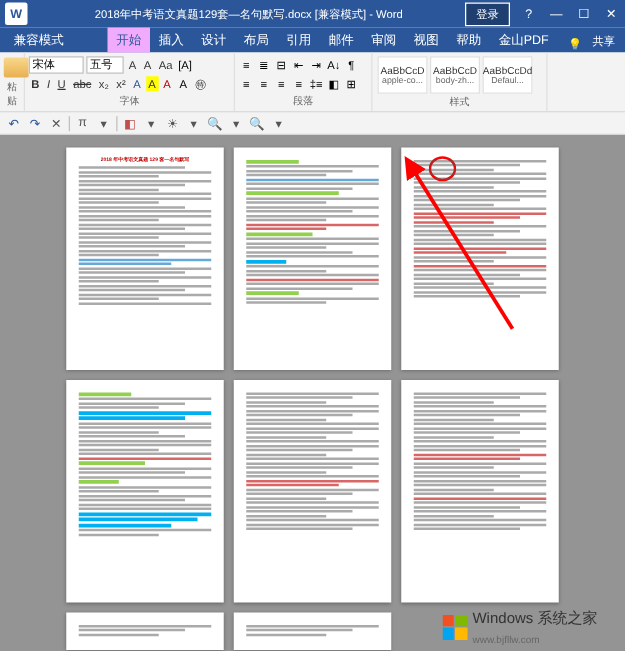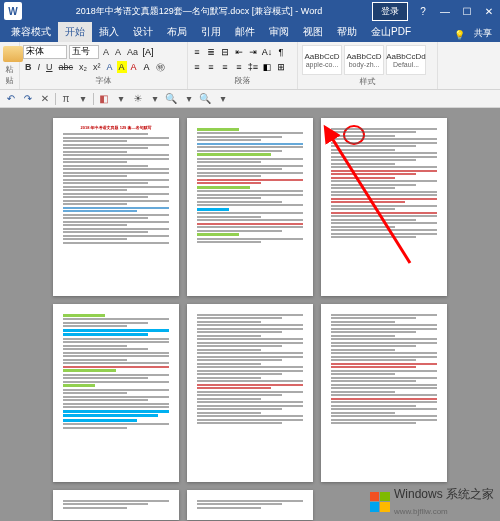--- a/index.html
+++ b/index.html
@@ -7,21 +7,21 @@
 
 .titlebar { height: 22px; background: #2b579a; display: flex; align-items: center; color: #fff; font-size: 10px; }
 .titlebar .word-icon { width: 18px; height: 18px; margin: 0 4px; background: #fff; color: #2b579a; display: flex; align-items: center; justify-content: center; font-weight: bold; font-size: 10px; border-radius: 2px; }
 .titlebar .title { flex: 1; text-align: center; font-size: 9px; }
 .titlebar .login { background: #1e3f6f; padding: 2px 8px; margin-right: 4px; border: 1px solid #fff; font-size: 9px; }
 .titlebar .wbtn { width: 22px; text-align: center; cursor: pointer; }
 .titlebar .wbtn.close { background: transparent; }
 
 .ribbon-tabs { height: 20px; background: #2b579a; display: flex; align-items: flex-end; font-size: 10px; color: #fff; padding: 0 4px; }
 .ribbon-tabs .tab { padding: 3px 7px; cursor: pointer; }
-.ribbon-tabs .tab.active { background: #e5e5e5; color: #2b579a; }
+.ribbon-tabs .tab.active { background: #f0abfc; color: #2b579a; margin-left: 28px; }
 .ribbon-tabs .spacer { flex: 1; }
 .ribbon-tabs .right-item { padding: 2px 4px; font-size: 9px; display: flex; align-items: center; gap: 2px; }
 .ribbon-tabs .right-item .yicon { color: #ffeb3b; }
 
 .ribbon { height: 48px; background: #f3f3f3; border-bottom: 1px solid #d4d4d4; display: flex; font-size: 9px; }
 .ribbon-group { border-right: 1px solid #e0e0e0; padding: 2px 3px; display: flex; flex-direction: column; }
 .ribbon-group .label { text-align: center; font-size: 8px; color: #666; margin-top: auto; padding-bottom: 1px; }
 .ribbon-row { display: flex; align-items: center; gap: 2px; height: 16px; }
 .ribbon-btn { padding: 1px 2px; font-size: 9px; cursor: pointer; color: #333; }
 .ribbon-sel { border: 1px solid #c0c0c0; padding: 0 2px; font-size: 9px; background: #fff; min-width: 30px; height: 14px; display: inline-flex; align-items: center; font-family: Liberation Serif, serif; }
@@ -43,21 +43,21 @@
 .page .line { height: 2px; margin: 1.5px 0; background: #555; opacity: 0.5; }
 .page .line.short { width: 60%; }
 .page .line.med { width: 80%; }
 .page .line.red { background: #c00000; opacity: 0.6; }
 .page .line.blue { background: #0070c0; opacity: 0.6; }
 .page .hl-green { background: #92d050; height: 3px; margin: 1.5px 0; }
 .page .hl-cyan { background: #00b0f0; height: 3px; margin: 1.5px 0; }
 
 .arrow { position: absolute; top: 15px; left: 310px; pointer-events: none; }
 
-.watermark { position: absolute; bottom: 4px; right: 6px; display: flex; align-items: center; gap: 4px; font-size: 12px; color: #444; pointer-events: none; justify-content: space-between; }
+.watermark { position: absolute; bottom: 4px; right: 22px; display: flex; align-items: center; gap: 4px; font-size: 12px; color: #444; pointer-events: none; justify-content: space-between; }
 .watermark .winlogo { width: 20px; height: 20px; display: grid; grid-template: 1fr 1fr / 1fr 1fr; gap: 1px; }
 .watermark .winlogo div:nth-child(1){ background:#f25022; }
 .watermark .winlogo div:nth-child(2){ background:#7fba00; }
 .watermark .winlogo div:nth-child(3){ background:#00a4ef; }
 .watermark .winlogo div:nth-child(4){ background:#ffb900; }
 .watermark .txt1 { font-weight: 300; color: #333; }
 .watermark .txt2 { font-size: 8px; color: #666; }
 </style>
 </head>
 <body>

